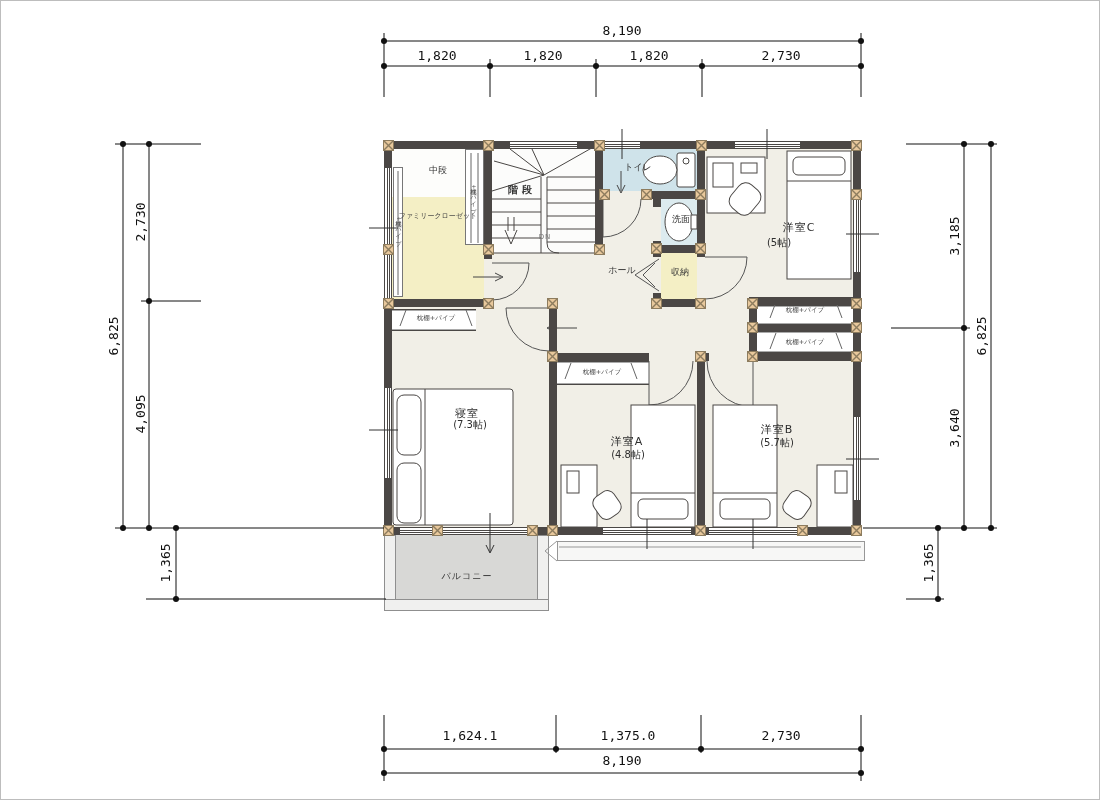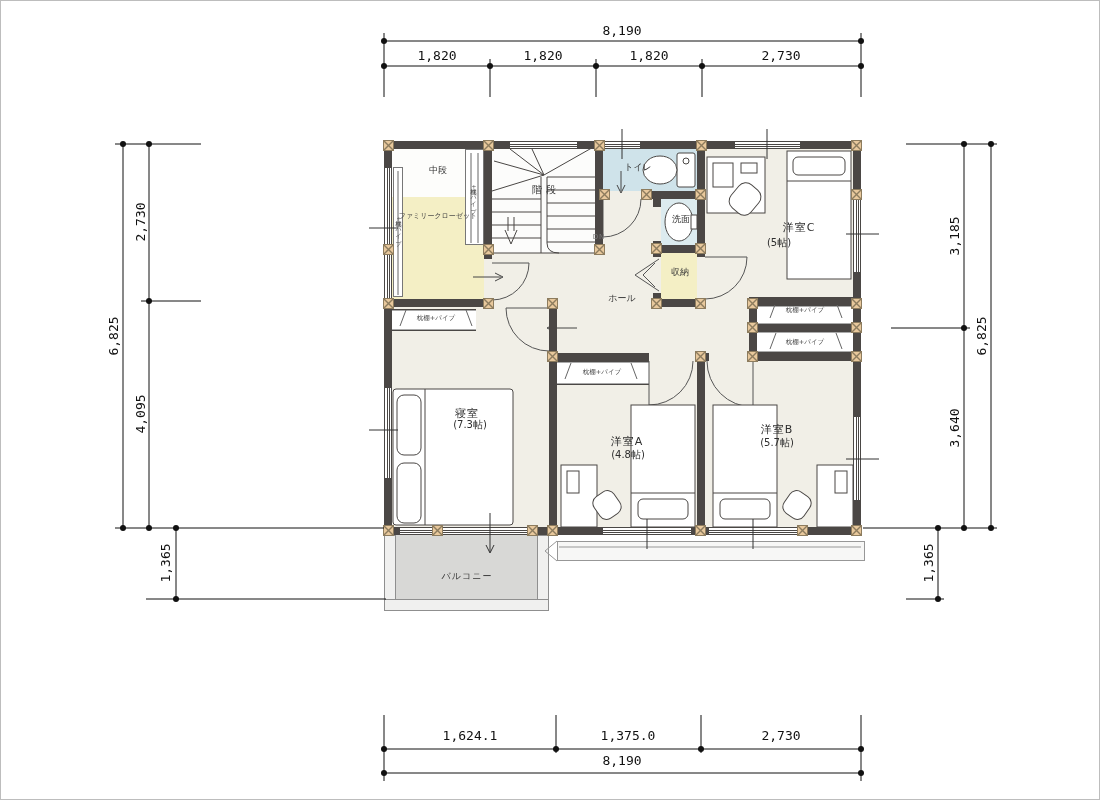--- a/index.html
+++ b/index.html
@@ -233,26 +233,26 @@
   <div class="post" style="left:526px;top:524px;"></div>
   <div class="post" style="left:546px;top:524px;"></div>
   <div class="post" style="left:694px;top:524px;"></div>
   <div class="post" style="left:796px;top:524px;"></div>
   <div class="post" style="left:850px;top:524px;"></div>
 
   <div class="lbl" style="left:437px;top:169px;">中段</div>
   <div class="lbl s7" style="left:437px;top:215px;font-size:7px;">ファミリークローゼット</div>
   <div class="lbl s6v" style="left:397px;top:228px;">枕棚+パイプ</div>
   <div class="lbl s6v" style="left:472px;top:196px;">枕棚+パイプ</div>
-  <div class="lbl stair-lbl" style="left:545px;top:189px;">階段</div>
-  <div class="lbl dn" style="left:598px;top:236px;">DN</div>
+  <div class="lbl stair-lbl" style="left:521px;top:189px;font-weight:bold;">階段</div>
+  <div class="lbl dn" style="left:544px;top:236px;">DN</div>
   <div class="lbl" style="left:637px;top:166px;">トイレ</div>
   <div class="lbl" style="left:680px;top:218px;">洗面</div>
   <div class="lbl" style="left:679px;top:271px;">収納</div>
-  <div class="lbl" style="left:621px;top:269px;margin-top:28px;">ホール</div>
+  <div class="lbl" style="left:621px;top:269px;">ホール</div>
   <div class="lbl s11" style="left:798px;top:226px;">洋室C</div>
   <div class="lbl s10" style="left:778px;top:242px;">(5帖)</div>
   <div class="lbl s11" style="left:466px;top:412px;">寝室</div>
   <div class="lbl s10" style="left:469px;top:424px;">(7.3帖)</div>
   <div class="lbl s11" style="left:626px;top:440px;">洋室A</div>
   <div class="lbl s10" style="left:627px;top:454px;">(4.8帖)</div>
   <div class="lbl s11" style="left:776px;top:428px;">洋室B</div>
   <div class="lbl s10" style="left:776px;top:442px;">(5.7帖)</div>
   <div class="lbl" style="left:466px;top:575px;letter-spacing:1px;">バルコニー</div>
   <div class="lbl s7" style="left:435px;top:317px;">枕棚+パイプ</div>

